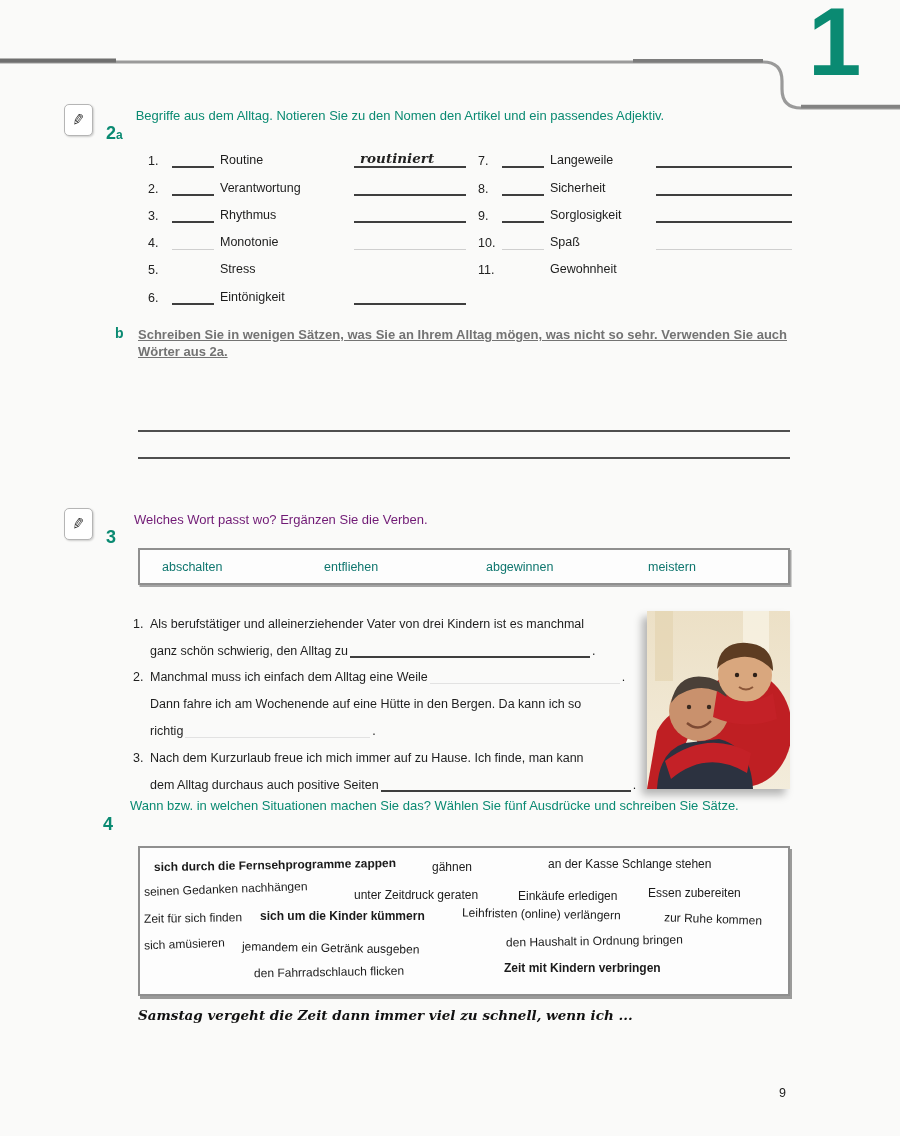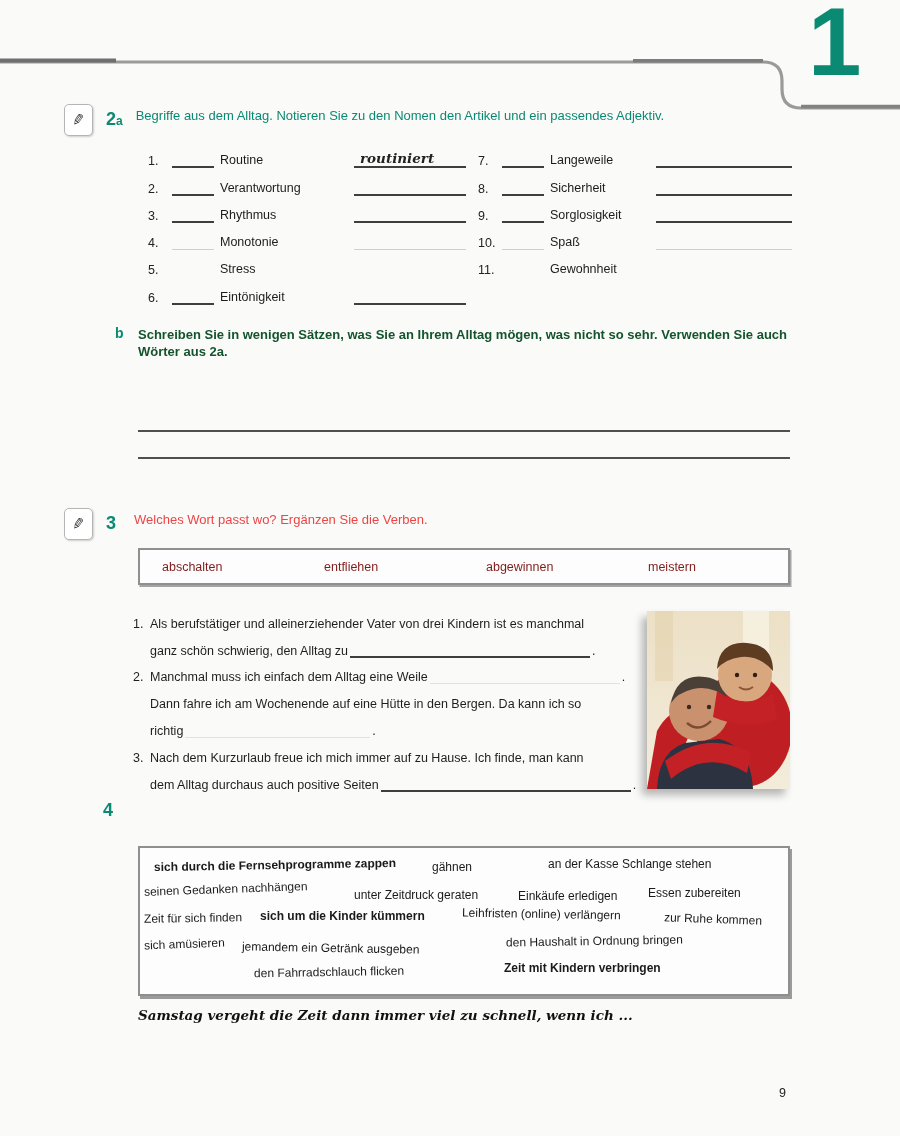--- a/index.html
+++ b/index.html
@@ -9,21 +9,21 @@
   
   #top-rule{position:absolute;left:0;top:0;width:900px;height:130px;pointer-events:none;}
   #chapter-num{position:absolute;left:808px;top:-6px;font-size:96px;font-weight:800;
         line-height:1;letter-spacing:-4px;}
   
   .ex-head{position:absolute;display:flex;align-items:flex-start;}
   .pencil-box{width:27px;height:30px;border:1px solid #b5b5b5;border-radius:5px;background:#fff;
         box-shadow:1px 1px 2px rgba(0,0,0,.18);display:flex;align-items:center;justify-content:center;
         font-size:15px;color:#333;}
   .pencil-box span{display:inline-block;transform:scaleX(-1) rotate(8deg);}
-  .ex-num{font-weight:800;font-size:18px;line-height:1;margin-top:6px;}
+  .ex-num{font-weight:800;font-size:18px;line-height:1;margin-top:20px;}
   .ex-num .sub{font-size:12px;font-weight:800;}
   .ex-title{font-weight:400;font-size:13px;line-height:17px;}
   
   #list2a{position:absolute;left:148px;top:141px;width:644px;display:flex;}
   .col2a{display:flex;flex-direction:column;}
   .col2a.left{width:318px;margin-right:12px;}
   .col2a.right{width:314px;}
   .row2a{display:flex;align-items:flex-end;height:27.3px;font-size:12.5px;}
   .row2a .inum{width:24px;color:#222;}
   .row2a .art{width:42px;margin-right:6px;border-bottom:2px solid #3e3e3e;height:15px;}
@@ -36,21 +36,21 @@
         font-style:italic;font-weight:600;font-size:13.5px;color:#222;}
   
   #ex2b-label{position:absolute;left:115px;top:325px;font-weight:800;font-size:14px;}
   #ex2b-title{position:absolute;left:138px;top:326px;width:658px;font-weight:700;
         font-size:13px;line-height:17px;}
   .write-line{position:absolute;left:138px;width:652px;border-bottom:2.5px solid #4f4f4f;}
   
   #wordbox{position:absolute;left:138px;top:548px;width:652px;height:37px;background:#fdfdfd;
         border:2px solid #8f8f8f;box-shadow:1.5px 2px 0 rgba(60,60,60,.45);
         display:flex;align-items:center;box-sizing:border-box;}
-  #wordbox .bankword{flex:1;font-size:12.5px;color:#7f1d1d;padding-left:22px;}
+  #wordbox .bankword{flex:1;font-size:12.5px;color:#0f766e;padding-left:22px;}
   #ex3items{position:absolute;left:133px;top:604px;width:512px;}
   .exline{display:flex;align-items:flex-end;height:26.8px;font-size:12.5px;color:#1e1e1e;
         white-space:nowrap;}
   .exline .inum{width:17px;}
   .exline .indent{width:17px;}
   .blank{display:inline-block;border-bottom:2px solid #3e3e3e;height:14px;margin:0 2px;}
   .blank.faint{border-bottom:1.5px solid #e2e2e2;}
   
   #photo{position:absolute;left:647px;top:611px;width:143px;height:178px;
         box-shadow:-5px 6px 8px rgba(0,0,0,.28);}
@@ -155,30 +155,30 @@
         <div class="row2a none">
           <span class="inum">11.</span>
           <span class="art"></span>
           <span class="noun">Gewohnheit</span>
           <span class="adjline"></span>
         </div>
       </div>
   </div>
 
   <div id="ex2b-label" class="accent" style="color: rgb(10, 138, 114);">b</div>
-  <div id="ex2b-title" class="accent ex-title" style="color: #14532d;">Schreiben Sie in wenigen Sätzen, was Sie an Ihrem Alltag mögen, was nicht so sehr. Verwenden Sie auch Wörter aus 2a.</div>
+  <div id="ex2b-title" class="accent ex-title" style="color: #737373; text-decoration: underline;">Schreiben Sie in wenigen Sätzen, was Sie an Ihrem Alltag mögen, was nicht so sehr. Verwenden Sie auch Wörter aus 2a.</div>
   <div class="write-line" style="top:430px;"></div>
   <div class="write-line" style="top:457px;"></div>
 
   <div class="ex-head" style="left:64px;top:508px;">
     <div class="pencil-box">
         <span>✎</span>
       </div>
     <div class="ex-num accent" style="margin-left: 13px; color: rgb(10, 138, 114);">3</div>
-    <div class="ex-title accent" style="margin-left: 18px; width: 640px; margin-top: 3px; color: #ef4444;">Welches Wort passt wo? Ergänzen Sie die Verben.</div>
+    <div class="ex-title accent" style="margin-left: 18px; width: 640px; margin-top: 3px; color: #701a75;">Welches Wort passt wo? Ergänzen Sie die Verben.</div>
   </div>
 
   <div id="wordbox">
       <div class="bankword">abschalten</div>
       <div class="bankword">entfliehen</div>
       <div class="bankword">abgewinnen</div>
       <div class="bankword">meistern</div>
     </div>
   <div id="ex3items">
       <div class="exline">
@@ -248,20 +248,21 @@
     <path d="M70 58 Q72 30 100 32 Q126 34 126 60 Q112 44 94 46 Q78 48 70 58 Z" fill="#5d3c22"></path>
     <circle cx="90" cy="64" r="2.2" fill="#2e2018"></circle>
       <circle cx="108" cy="64" r="2.2" fill="#2e2018"></circle>
     <path d="M92 76 Q99 81 106 76" stroke="#8a5638" stroke-width="2" fill="none"></path>
 
     <path d="M70 80 Q98 100 126 82 L130 108 Q98 120 66 106 Z" fill="#c42127"></path>
   </svg>
 
   <div class="ex-head" style="left:103px;top:795px;">
     <div class="ex-num accent" style="color: rgb(10, 138, 114);">4</div>
+    <div class="ex-title accent" style="margin-left: 17px; width: 660px; margin-top: 2px; color: rgb(10, 138, 114);">Wann bzw. in welchen Situationen machen Sie das? Wählen Sie fünf Ausdrücke und schreiben Sie Sätze.</div>
   </div>
 
   <div id="phrasebox">
       <span class="phrase b" style="left: 14px; top: 10px; transform: rotate(-1deg);">sich durch die Fernsehprogramme zappen</span>
       <span class="phrase" style="left: 292px; top: 12px; transform: rotate(0deg);">gähnen</span>
       <span class="phrase" style="left: 408px; top: 9px; transform: rotate(0deg);">an der Kasse Schlange stehen</span>
       <span class="phrase" style="left: 4px; top: 34px; transform: rotate(-2deg);">seinen Gedanken nachhängen</span>
       <span class="phrase" style="left: 214px; top: 40px; transform: rotate(0deg);">unter Zeitdruck geraten</span>
       <span class="phrase" style="left: 378px; top: 41px; transform: rotate(0deg);">Einkäufe erledigen</span>
       <span class="phrase" style="left: 508px; top: 38px; transform: rotate(0deg);">Essen zubereiten</span>

